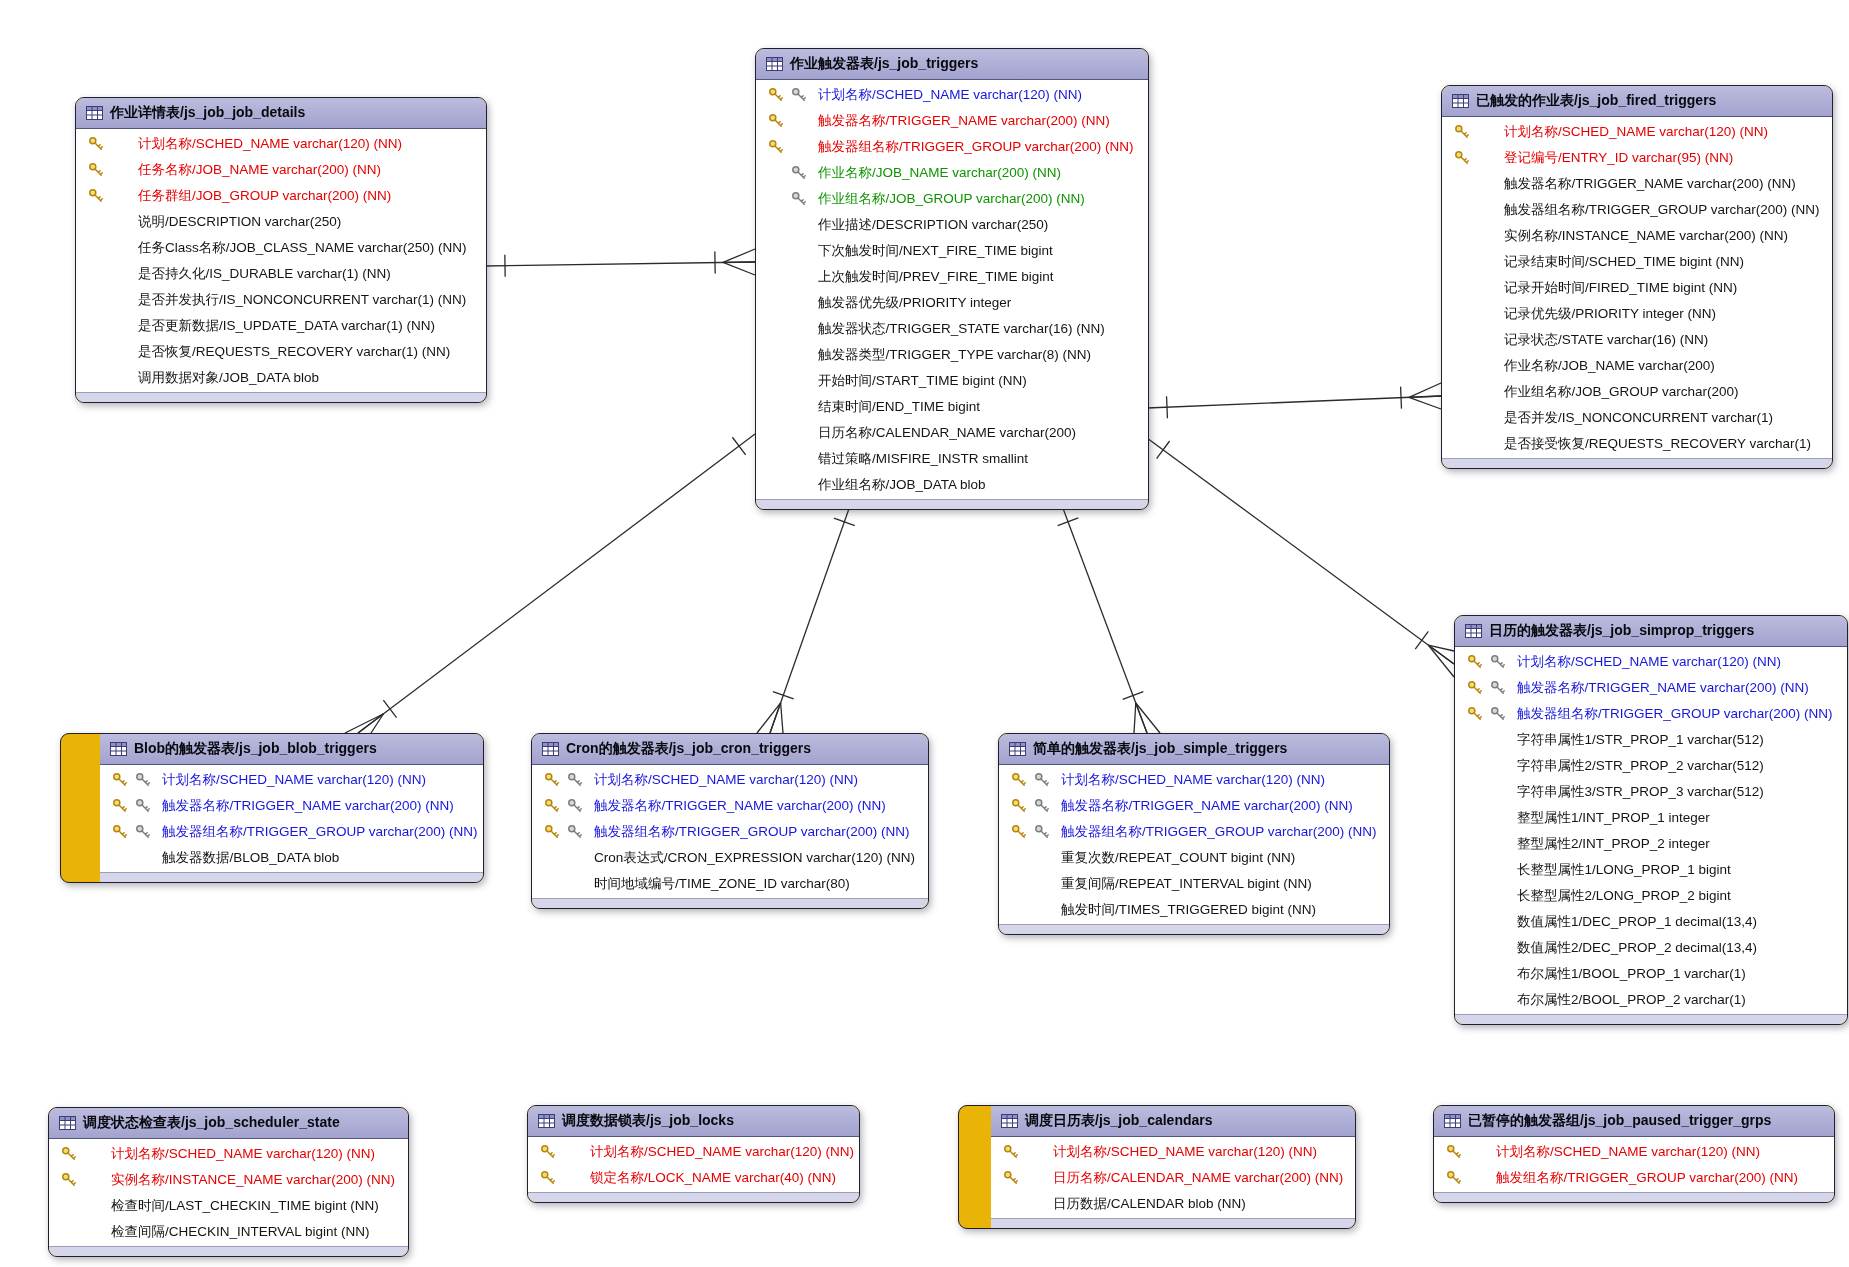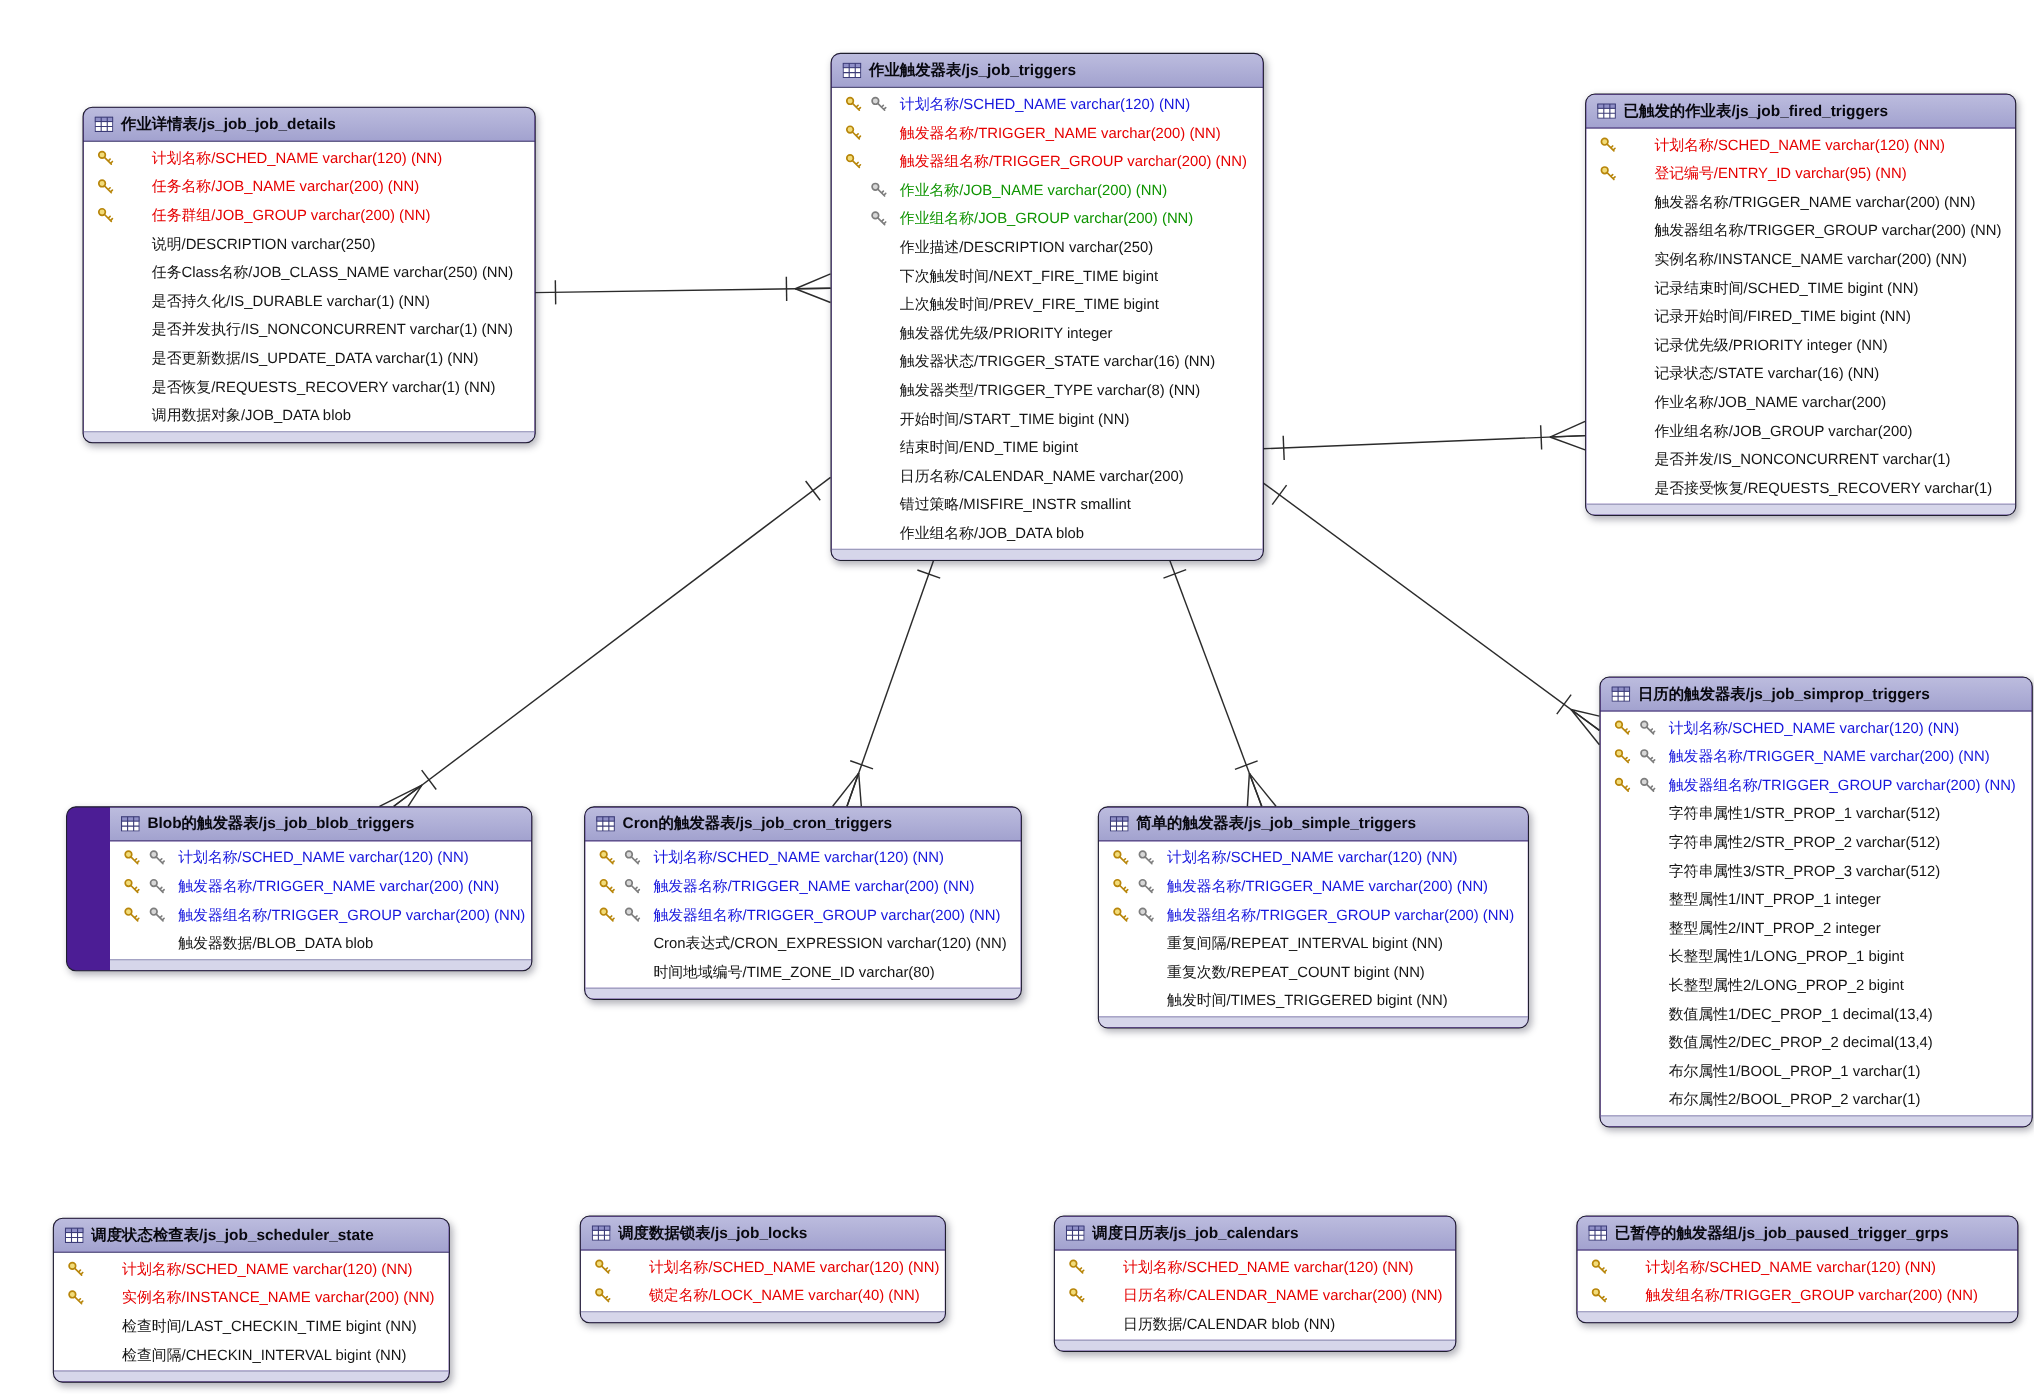--- a/index.html
+++ b/index.html
@@ -2,21 +2,21 @@
 <html><head>
 <meta charset="utf-8">
 <style>
   html,body{margin:0;padding:0;}
   body{
     width:1849px;height:1267px;position:relative;background:#ffffff;
     font-family:"Liberation Sans","DejaVu Sans",sans-serif;overflow:hidden;
   }
   #rel-layer{position:absolute;left:0;top:0;width:1849px;height:1267px;z-index:1;}
   .table{
-    position:absolute;z-index:2;background:#4c1d95;
+    position:absolute;z-index:2;background:#eab308;
     border:1.5px solid #1f1f2e;border-radius:9px;
     box-shadow:2px 3px 7px rgba(40,40,60,.35);
     overflow:hidden;
   }
   .hdr{
     height:30px;display:flex;align-items:center;gap:7px;padding:0 10px;
     background:linear-gradient(#bcbcde,#a2a2cf);
     border-bottom:1px solid #55557a;
     font-size:14px;font-weight:bold;color:#08080f;white-space:nowrap;
   }
@@ -684,30 +684,30 @@
             <svg width="16" height="16" viewBox="0 0 16 16">
               <circle cx="4.8" cy="4.8" r="3" fill="#d8d8d8" stroke="#7d7d7d" stroke-width="1.5"></circle>
               <path d="M7 7 L13.2 13.2 M10.4 10.4 L12.1 8.7 M12.5 12.5 L14.2 10.8" stroke="#7d7d7d" stroke-width="1.5" fill="none" stroke-linecap="round"></path>
             </svg>
           </span>
           <span class="col-text" style="color: rgb(22, 22, 221);">触发器组名称/TRIGGER_GROUP varchar(200) (NN)</span>
         </div>
         <div class="col-row">
           <span class="kslot"></span>
           <span class="kslot"></span>
+          <span class="col-text" style="color: rgb(20, 20, 20);">重复次数/REPEAT_COUNT bigint (NN)</span>
+        </div>
+        <div class="col-row">
+          <span class="kslot"></span>
+          <span class="kslot"></span>
           <span class="col-text" style="color: rgb(20, 20, 20);">重复间隔/REPEAT_INTERVAL bigint (NN)</span>
         </div>
         <div class="col-row">
           <span class="kslot"></span>
           <span class="kslot"></span>
-          <span class="col-text" style="color: rgb(20, 20, 20);">重复次数/REPEAT_COUNT bigint (NN)</span>
-        </div>
-        <div class="col-row">
-          <span class="kslot"></span>
-          <span class="kslot"></span>
           <span class="col-text" style="color: rgb(20, 20, 20);">触发时间/TIMES_TRIGGERED bigint (NN)</span>
         </div>
       </div>
     <div class="ftr"></div>
   </div>
     <div class="table" style="left: 48px; top: 1107px; width: 359px;">
     <div class="hdr">
       <span class="tbl-icon">
           <svg width="17" height="14" viewBox="0 0 17 14">
             <rect x="0.5" y="0.5" width="16" height="13" fill="#ffffff" stroke="#3c3c78"></rect>
@@ -783,21 +783,21 @@
               <circle cx="4.8" cy="4.8" r="3" fill="#f2dc7a" stroke="#b8860b" stroke-width="1.5"></circle>
               <path d="M7 7 L13.2 13.2 M10.4 10.4 L12.1 8.7 M12.5 12.5 L14.2 10.8" stroke="#b8860b" stroke-width="1.5" fill="none" stroke-linecap="round"></path>
             </svg>
           </span>
           <span class="kslot"></span>
           <span class="col-text" style="color: rgb(230, 0, 0);">锁定名称/LOCK_NAME varchar(40) (NN)</span>
         </div>
       </div>
     <div class="ftr"></div>
   </div>
-    <div class="table" style="left: 958px; top: 1105px; width: 364px;">
+    <div class="table" style="left: 958px; top: 1105px; width: 364px; padding-left: 32px;">
     <div class="hdr">
       <span class="tbl-icon">
           <svg width="17" height="14" viewBox="0 0 17 14">
             <rect x="0.5" y="0.5" width="16" height="13" fill="#ffffff" stroke="#3c3c78"></rect>
             <rect x="0.5" y="0.5" width="16" height="4" fill="#9090c8" stroke="#3c3c78"></rect>
             <line x1="6" y1="0.5" x2="6" y2="13.5" stroke="#3c3c78"></line>
             <line x1="11.5" y1="0.5" x2="11.5" y2="13.5" stroke="#3c3c78"></line>
             <line x1="0.5" y1="9" x2="16.5" y2="9" stroke="#3c3c78"></line>
           </svg>
         </span>

